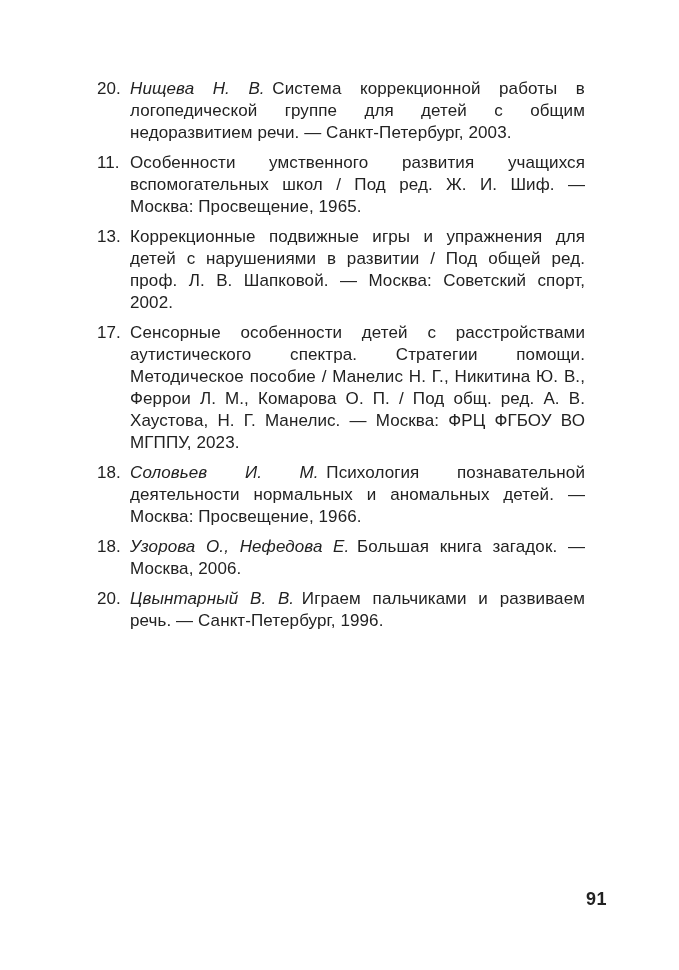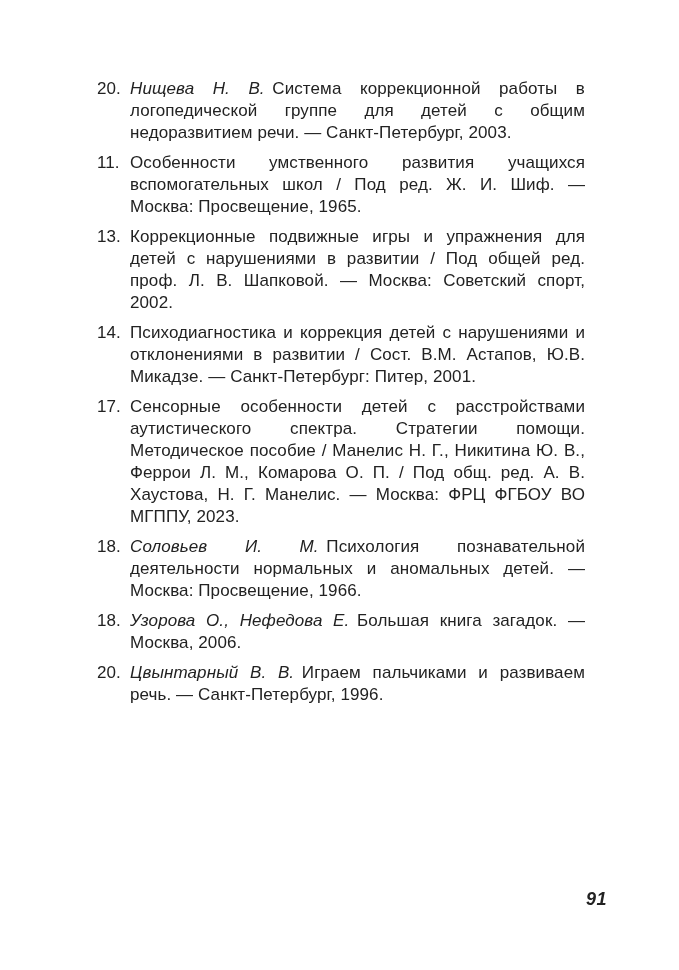--- a/index.html
+++ b/index.html
@@ -28,21 +28,20 @@
   .ref-num { position: absolute; left: 0; top: 0; font-style: normal; }
   .ref-author { font-style: italic; }
   .ref-author:not(:empty) { margin-right: 0.45em; }
   .folio {
     position: absolute;
     top: 889px;
     right: 72px;
     font-size: 18px;
     font-weight: 700;
     letter-spacing: 0.5px;
-    font-style: italic;
   }
 </style>
 </head>
 <body>
 
 <div class="page">
 
   <div class="ref-list">
 
     <div class="ref-item">
@@ -50,23 +49,20 @@
     </div>
 
     <div class="ref-item">
       <span class="ref-num">11.</span><span class="ref-author"></span><span class="ref-body">Особенности умственного развития учащихся вспомогательных школ / Под ред. Ж. И. Шиф. — Москва: Просвещение, 1965.</span>
     </div>
 
     <div class="ref-item">
       <span class="ref-num">13.</span><span class="ref-author"></span><span class="ref-body">Коррекционные подвижные игры и упражнения для детей с нарушениями в развитии / Под общей ред. проф. Л. В. Шапковой. — Москва: Советский спорт, 2002.</span>
     </div>
 
-    <div class="ref-item">
-      <span class="ref-num">14.</span><span class="ref-author"></span><span class="ref-body">Психодиагностика и коррекция детей с нарушениями и отклонениями в развитии / Сост. В.М. Астапов, Ю.В. Микадзе. — Санкт-Петербург: Питер, 2001.</span>
-    </div>
 
 
 
     <div class="ref-item">
       <span class="ref-num">17.</span><span class="ref-author"></span><span class="ref-body">Сенсорные особенности детей с расстройствами аутистического спектра. Стратегии помощи. Методическое пособие / Манелис Н. Г., Никитина Ю. В., Феррои Л. М., Комарова О. П. / Под общ. ред. А. В. Хаустова, Н. Г. Манелис. — Москва: ФРЦ ФГБОУ ВО МГППУ, 2023.</span>
     </div>
 
     <div class="ref-item">
       <span class="ref-num">18.</span><span class="ref-author">Соловьев И. М.</span><span class="ref-body">Психология познавательной деятельности нормальных и аномальных детей. — Москва: Просвещение, 1966.</span>
     </div>

